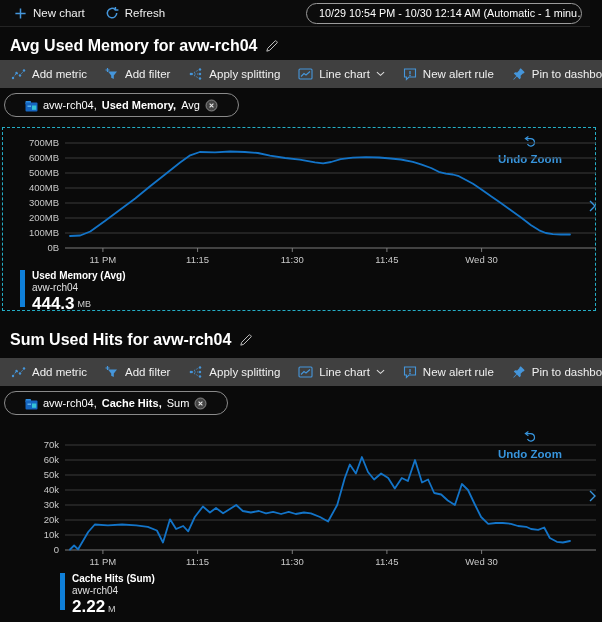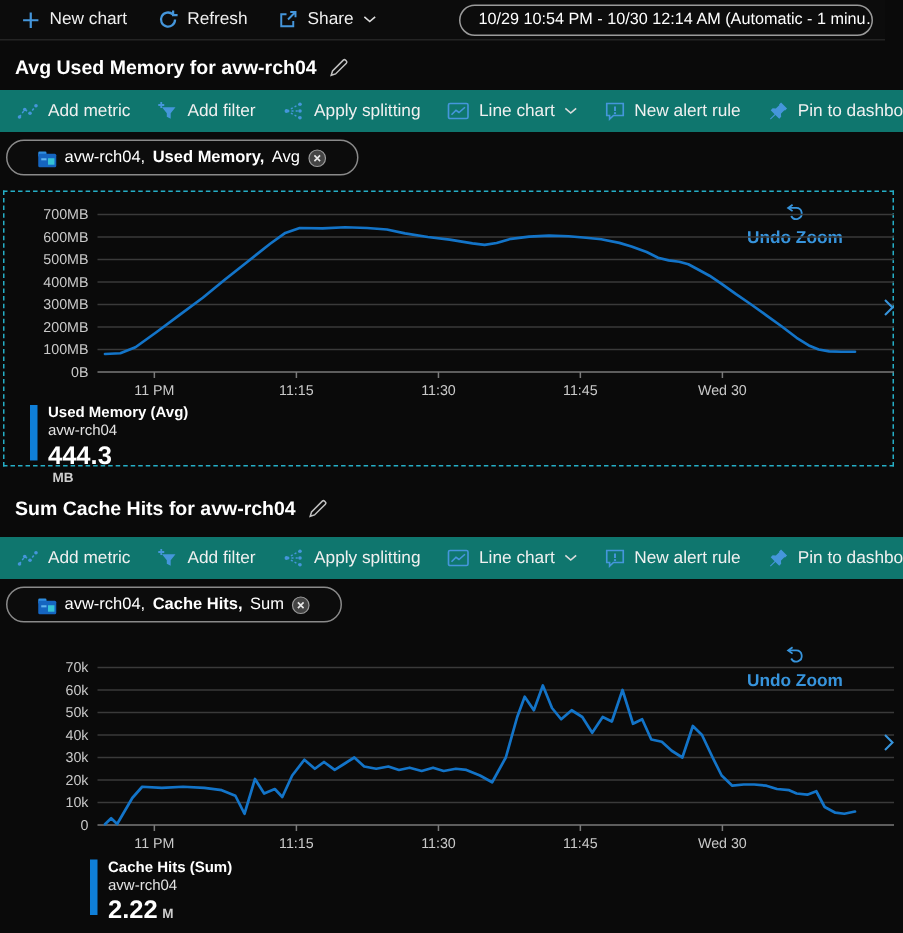--- a/index.html
+++ b/index.html
@@ -5,71 +5,61 @@
   html,body{margin:0;padding:0;background:#000;}
   .canvas{position:relative;width:602px;height:622px;background:#0a0a0a;overflow:hidden;
           font-family:"Liberation Sans",sans-serif;-webkit-font-smoothing:antialiased;}
   
   .topbar{position:absolute;left:0;top:0;width:590px;height:27px;background:#0c0c0c;
           border-bottom:1px solid #242424;display:flex;align-items:center;padding:0 4px;box-sizing:border-box;}
   .tb-item{display:flex;align-items:center;gap:6px;color:#f0f0f0;font-size:11.5px;padding:0 10px;height:100%;cursor:pointer;white-space:nowrap;}
   .time-pill{margin-left:auto;margin-right:4px;border:1px solid #9b9b9b;border-radius:11px;height:19px;
           display:flex;align-items:center;padding:0 12px;font-size:10.8px;color:#fff;white-space:nowrap;max-width:250px;overflow:hidden;}
   
-  .chart-title{position:absolute;left:10px;display:flex;gap:8px;align-items:center;color:#fff;font-size:13px;font-weight:bold;white-space:nowrap;}
-  
-  .cmdbar{position:absolute;left:0;width:602px;height:28px;background:#0f766e;display:flex;align-items:center;padding:0 2px;box-sizing:border-box;}
+  .chart-title{position:absolute;left:10px;display:flex;gap:8px;align-items:center;color:#fff;font-size:16px;font-weight:bold;white-space:nowrap;}
+  
+  .cmdbar{position:absolute;left:0;width:602px;height:28px;background:#404040;display:flex;align-items:center;padding:0 2px;box-sizing:border-box;}
   .cmd{display:flex;align-items:center;gap:6px;color:#f0f0f0;font-size:11.5px;padding:0 9px;height:100%;cursor:pointer;white-space:nowrap;}
   .cmd-right{margin-left:auto;display:flex;align-items:center;height:100%;}
   
   .pill{position:absolute;left:4px;height:22px;border:1px solid #8a8a8a;border-radius:12px;background:#0c0c0c;
         display:inline-flex;align-items:center;gap:5px;padding:0 20px;font-size:11px;color:#fff;white-space:nowrap;}
   .pill .bold{font-weight:bold;}
   
   .panel-dashed{position:absolute;left:2px;width:594px;border:1px dashed #25aec6;box-sizing:border-box;}
   .undo{position:absolute;display:flex;gap:5px;align-items:center;color:#3794dc;font-size:11.5px;font-weight:bold;cursor:pointer;flex-direction:column;}
   svg.plot{position:absolute;left:0;}
   .axis-label{fill:#c9c9c9;font-size:9.5px;font-family:"Liberation Sans",sans-serif;}
   
   .legend{position:absolute;left:20px;display:flex;gap:7px;}
   .legend-bar{width:5px;background:#0f7fd8;}
   .legend-name{font-size:10px;font-weight:bold;color:#fff;line-height:12px;}
   .legend-res{font-size:10px;color:#e2e2e2;line-height:12px;}
   .legend-val{font-size:17px;font-weight:bold;color:#fff;line-height:19px;}
-  .legend-unit{font-size:9px;font-weight:bold;color:#cfcfcf;margin-left:3px;}
+  .legend-unit{font-size:9px;font-weight:normal;color:#cfcfcf;margin-left:3px;}
   .chev-right{position:absolute;color:#3794dc;}
 </style>
 </head>
 <body>
 
 <div class="canvas">
 
   <div class="topbar">
     <div class="tb-item">
       <svg width="13" height="13" viewBox="0 0 14 14">
           <path d="M7 1.5v11M1.5 7h11" stroke="#4596db" stroke-width="1.6" fill="none"></path>
         </svg>
       <span>New chart</span>
     </div>
     <div class="tb-item">
       <svg width="14" height="14" viewBox="0 0 14 14">
           <path d="M11.7 7a4.7 4.7 0 1 1-1.5-3.4" stroke="#4596db" stroke-width="1.5" fill="none"></path>
           <path d="M10.4 1v3h3" stroke="#4596db" stroke-width="1.5" fill="none"></path>
         </svg>
       <span>Refresh</span>
-    </div>
-    <div class="tb-item">
-      <svg width="14" height="14" viewBox="0 0 14 14">
-          <path d="M6 3.5H2.5v8h8V8" stroke="#4596db" stroke-width="1.3" fill="none"></path>
-          <path d="M8.5 2H12v3.5M11.8 2.2 7 7" stroke="#4596db" stroke-width="1.3" fill="none"></path>
-        </svg>
-      <span>Share</span>
-      <svg width="9" height="6" viewBox="0 0 10 6">
-          <path d="M1 1l4 3.5L9 1" stroke="#dcdcdc" stroke-width="1.2" fill="none"></path>
-        </svg>
     </div>
     <div class="time-pill">
       <span>10/29 10:54 PM - 10/30 12:14 AM (Automatic - 1 minu…</span>
     </div>
   </div>
 
   <div class="chart-title" style="top:37px;">
     <span>Avg Used Memory for avw-rch04</span>
     <svg width="14" height="14" viewBox="0 0 14 14">
         <path d="M1.8 12.2l.9-2.9 7.2-7.2a1 1 0 0 1 1.4 0l.6.6a1 1 0 0 1 0 1.4L4.7 11.3z" stroke="#c0c0c0" stroke-width="1" fill="none"></path>
@@ -191,29 +181,29 @@
     <svg width="7" height="12" viewBox="0 0 7 12">
         <path d="M1 1l5 5-5 5" stroke="#3794dc" stroke-width="1.4" fill="none"></path>
       </svg>
   </div>
 
   <div class="legend" style="top:270px;">
     <div class="legend-bar" style="height:37px;"></div>
     <div>
       <div class="legend-name">Used Memory (Avg)</div>
       <div class="legend-res">avw-rch04</div>
-      <div style="display:flex;align-items:flex-start;flex-direction:column;">
+      <div style="display:flex;align-items:center;">
         <span class="legend-val">444.3</span>
         <span class="legend-unit">MB</span>
       </div>
     </div>
   </div>
 
   <div class="chart-title" style="top:331px;">
-    <span>Sum Cache Hits for avw-rch04</span>
+    <span>Sum Used Hits for avw-rch04</span>
     <svg width="14" height="14" viewBox="0 0 14 14">
         <path d="M1.8 12.2l.9-2.9 7.2-7.2a1 1 0 0 1 1.4 0l.6.6a1 1 0 0 1 0 1.4L4.7 11.3z" stroke="#c0c0c0" stroke-width="1" fill="none"></path>
       </svg>
   </div>
 
   <div class="cmdbar" style="top:358px;">
     <div class="cmd">
       <svg width="15" height="14" viewBox="0 0 15 14">
           <path d="M2 11l3.5-5 3.5 2.5 4-5" stroke="#4596db" stroke-width="1" fill="none" stroke-dasharray="1.6 1.6"></path>
           <circle cx="2" cy="11" r="1.2" fill="#4596db"></circle>

